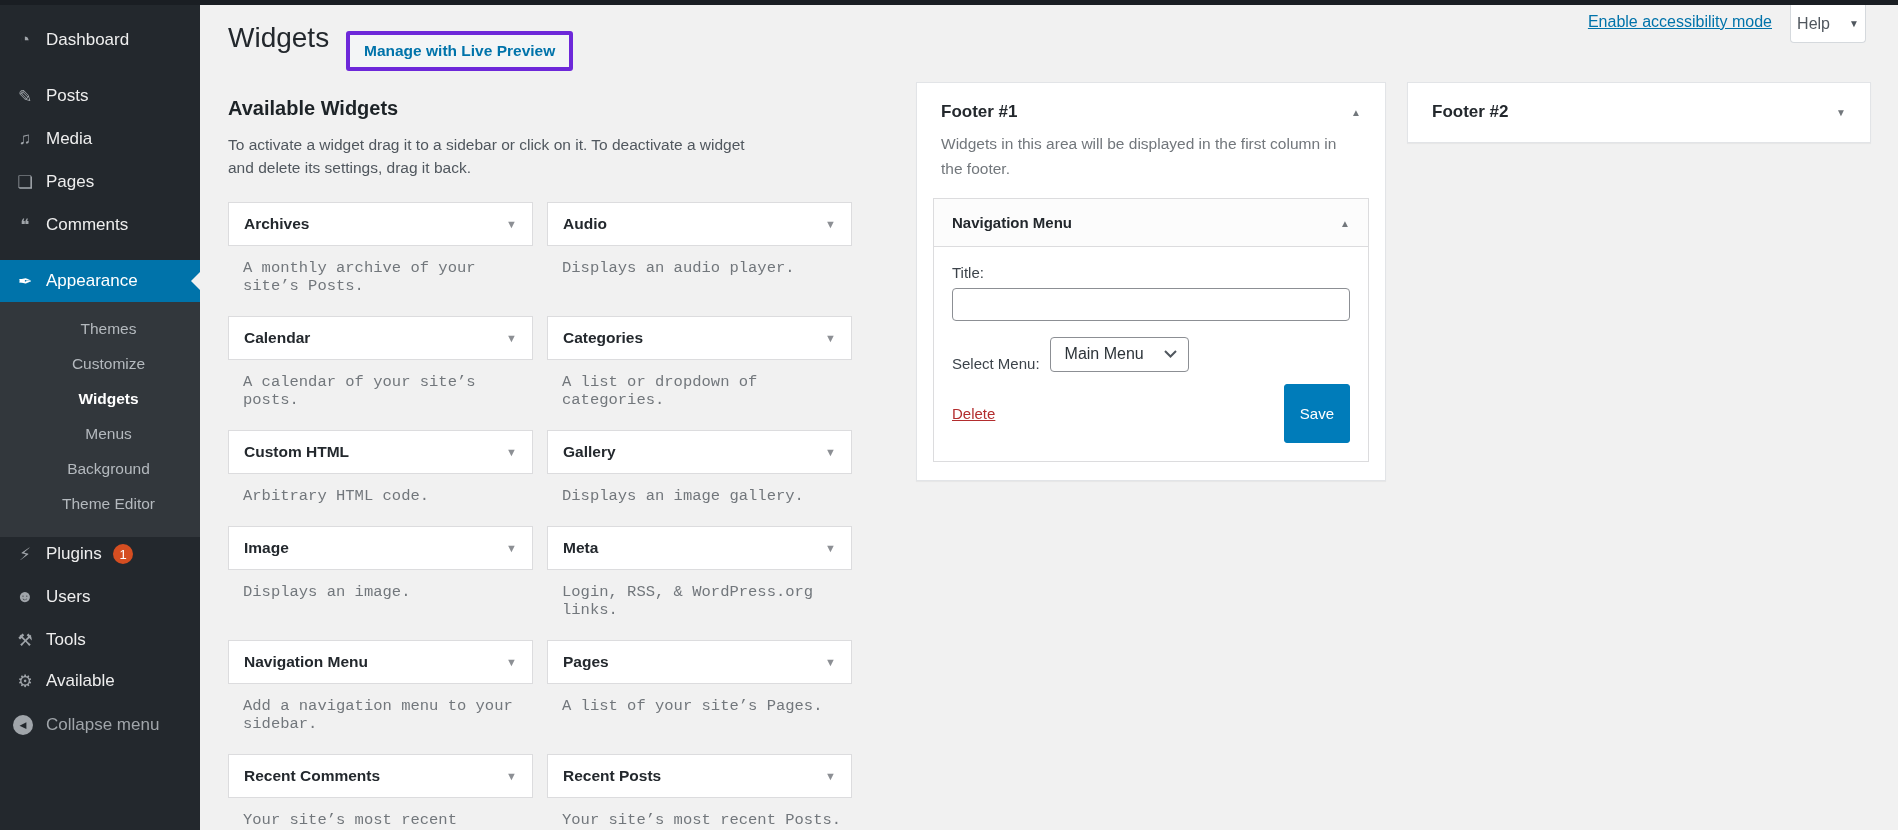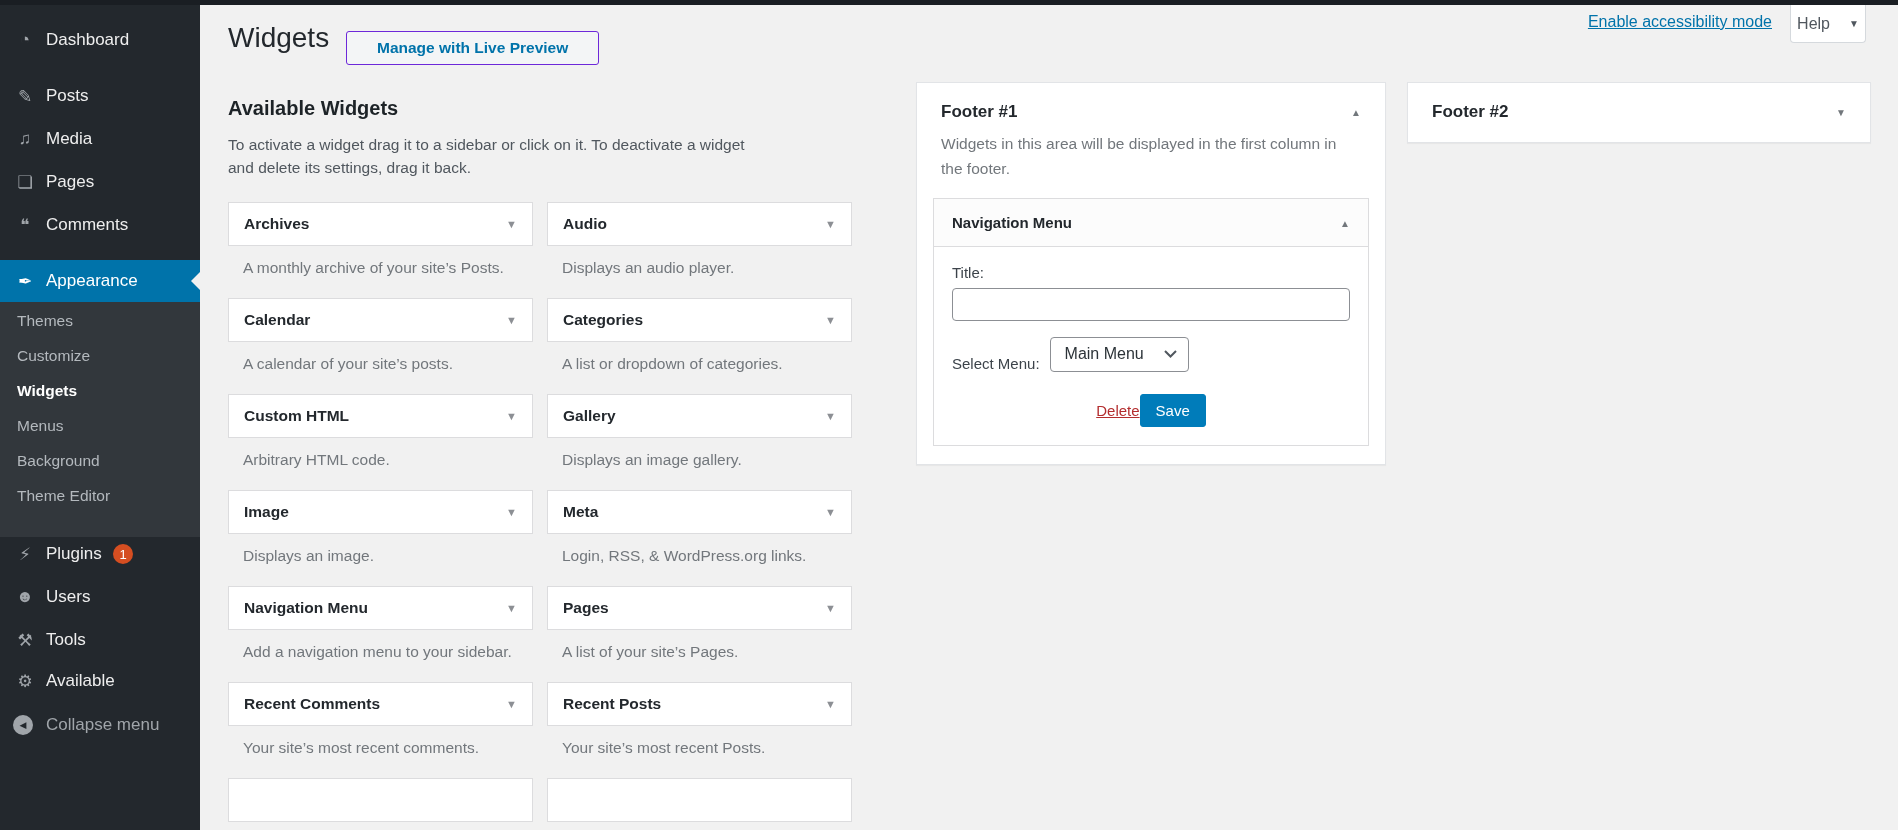--- a/index.html
+++ b/index.html
@@ -20,59 +20,59 @@
     color:#a0a5aa; font-size:17px; }
   .mitem .mlabel { position:absolute; left:46px; white-space:nowrap; }
   .mitem.active { background:#0073aa; color:#ffffff; }
   .mitem.active .micon { color:#ffffff; }
   .mitem.active::after { content:""; position:absolute; right:0; top:50%;
     margin-top:-9px; border:9px solid transparent; border-right-color:#f1f1f1; }
   .badge { position:absolute; left:113px; min-width:20px; height:20px;
     background:#d54e21; color:#fff; border-radius:50%; font-size:13px;
     display:flex; align-items:center; justify-content:center; padding:0 2px; }
   .submenu { position:absolute; left:0; top:302px; width:200px; height:235px;
-    background:#32373c; padding-top:1px; }
+    background:#32373c; padding-top:9px;text-align:center; }
   .smitem { display:block; height:35px; line-height:35px; padding-left:17px;
     color:#b4b9be; font-size:15.5px; cursor:pointer; white-space:nowrap; }
   .smitem.current { color:#ffffff; font-weight:bold; }
   .collapse-circle { position:absolute; left:13px; width:20px; height:20px;
     border-radius:50%; background:#a0a5aa; color:#23282d; font-size:9px;
     display:flex; align-items:center; justify-content:center; }
   .mitem.dim { color:#a0a5aa; }
 
   
   .help-tab { position:absolute; right:32px; top:5px; width:76px; height:38px;
     background:#ffffff; border:1px solid #d5d9dd; border-top:none;
     border-radius:0 0 4px 4px; display:flex; align-items:center;
     justify-content:center; gap:19px; color:#50575e; font-size:16px;
     cursor:pointer; z-index:4; }
   .help-caret { font-size:10px; color:#50575e; }
   .access-link { position:absolute; right:126px; top:13px; font-size:16px;
     color:#0073aa; text-decoration:underline; cursor:pointer; }
   .page-title { position:absolute; left:228px; top:22px; font-size:28px;
     font-weight:400; color:#23282d; }
-  .manage-btn { position:absolute; left:346px; top:31px; padding:7px 30px;
-    background:#f3f5f6; border:1px solid #6d28d9; border-radius:3px;
+  .manage-btn { position:absolute; left:346px; top:31px; padding:7px 14px;
+    background:#f3f5f6; border:4px solid #6d28d9; border-radius:3px;
     color:#0073aa; font-size:15.5px; font-weight:600; cursor:pointer; }
 
   
   .avail-title { position:absolute; left:228px; top:97px; font-size:20px;
     font-weight:bold; color:#1d2327; }
   .avail-desc { position:absolute; left:228px; top:133px; width:522px;
     font-size:15.5px; line-height:1.5; color:#50575e; }
   .wgrid { position:absolute; left:228px; top:202px; width:624px;
     display:grid; grid-template-columns:305px 305px; column-gap:14px; }
   .wcell {}
   .wcard { height:44px; background:#ffffff; border:1px solid #dcdcde;
     display:flex; align-items:center; justify-content:space-between;
     padding:0 15px; cursor:pointer; }
   .wcard .wname { font-size:15.5px; font-weight:bold; color:#23282d; }
   .wcard .warrow { font-size:11px; color:#8c8f94; }
   .wdesc { margin:13px 0 21px; padding-left:15px; font-size:15.5px;
-    color:#72777c; }
+    color:#72777c;font-family:Liberation Mono, monospace; }
 
   
   .panel { position:absolute; background:#ffffff; border:1px solid #e2e4e7;
     box-shadow:0 1px 1px rgba(0,0,0,.04); }
   .panel-head { position:relative; padding:19px 24px 0; cursor:pointer; }
   .panel-title { font-size:17px; font-weight:bold; color:#23282d; }
   .panel-toggle { position:absolute; right:24px; top:24px; font-size:10px;
     color:#72777c; cursor:pointer; }
   .panel-desc { padding:10px 24px 0; font-size:15.5px; line-height:1.6;
     color:#72777c; }
@@ -89,26 +89,26 @@
   .inwidget-body { padding:17px 18px 18px; }
   .field-label { font-size:15px; color:#3c434a; }
   .title-input { margin-top:7px; width:100%; height:33px;
     border:1px solid #8c8f94; border-radius:4px; background:#fff;
     font-size:15px; padding:0 8px; }
   .select-row { margin-top:16px; display:flex; align-items:flex-end; gap:10px; }
   .menu-select { height:35px; min-width:132px; border:1px solid #8c8f94;
     border-radius:4px; background:#fff; display:flex; align-items:center;
     justify-content:space-between; padding:0 11px 0 14px; gap:20px;
     font-size:16px; color:#2c3338; cursor:pointer; }
-  .actions-row { margin-top:22px; display:flex; align-items:center;
-    justify-content:center; }
+  .actions-row { margin-top:12px; display:flex; align-items:center;
+    justify-content:space-between; }
   .delete-link { font-size:15px; color:#b32d2e; text-decoration:underline;
     cursor:pointer; }
   .save-btn { background:#007cba; border:1px solid #007cba; border-radius:3px;
-    color:#ffffff; font-size:15px; padding:7px 15px; cursor:pointer; }
+    color:#ffffff; font-size:15px; padding:20px 15px; cursor:pointer; }
 </style>
 </head>
 <body>
 
 <div class="topstrip"></div>
 
 <div class="sidebar">
 
   <div class="mitem" style="top:19px">
     <span class="micon">◔</span>

